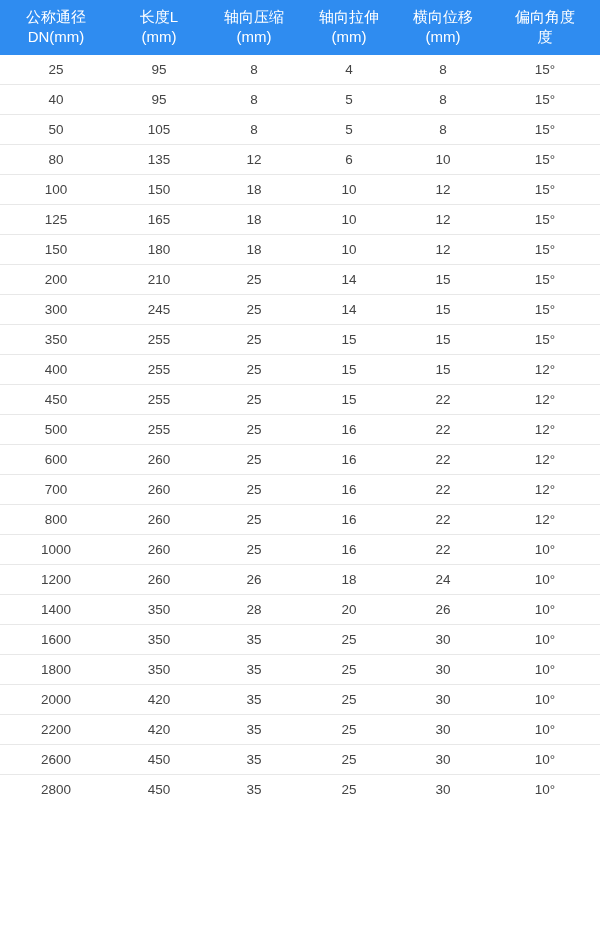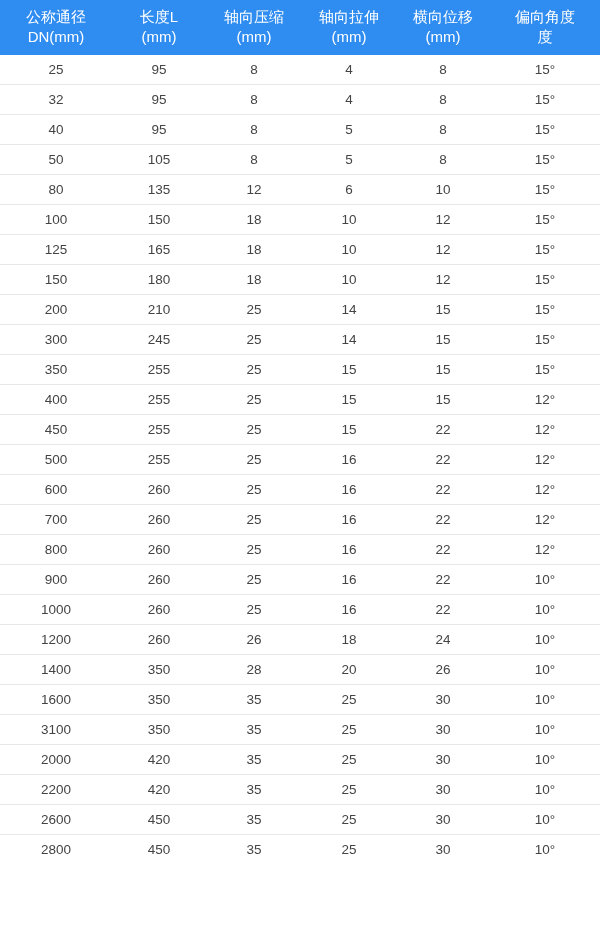--- a/index.html
+++ b/index.html
@@ -97,28 +97,20 @@
   <tbody id="table-body">
       <tr>
         <td>25</td>
         <td>95</td>
         <td>8</td>
         <td>4</td>
         <td>8</td>
         <td>15°</td>
       </tr>
       <tr>
-        <td>32</td>
-        <td>95</td>
-        <td>8</td>
-        <td>4</td>
-        <td>8</td>
-        <td>15°</td>
-      </tr>
-      <tr>
         <td>40</td>
         <td>95</td>
         <td>8</td>
         <td>5</td>
         <td>8</td>
         <td>15°</td>
       </tr>
       <tr>
         <td>50</td>
         <td>105</td>
@@ -225,28 +217,20 @@
       </tr>
       <tr>
         <td>800</td>
         <td>260</td>
         <td>25</td>
         <td>16</td>
         <td>22</td>
         <td>12°</td>
       </tr>
       <tr>
-        <td>900</td>
-        <td>260</td>
-        <td>25</td>
-        <td>16</td>
-        <td>22</td>
-        <td>10°</td>
-      </tr>
-      <tr>
         <td>1000</td>
         <td>260</td>
         <td>25</td>
         <td>16</td>
         <td>22</td>
         <td>10°</td>
       </tr>
       <tr>
         <td>1200</td>
         <td>260</td>
@@ -265,21 +249,21 @@
       </tr>
       <tr>
         <td>1600</td>
         <td>350</td>
         <td>35</td>
         <td>25</td>
         <td>30</td>
         <td>10°</td>
       </tr>
       <tr>
-        <td>3100</td>
+        <td>1800</td>
         <td>350</td>
         <td>35</td>
         <td>25</td>
         <td>30</td>
         <td>10°</td>
       </tr>
       <tr>
         <td>2000</td>
         <td>420</td>
         <td>35</td>

